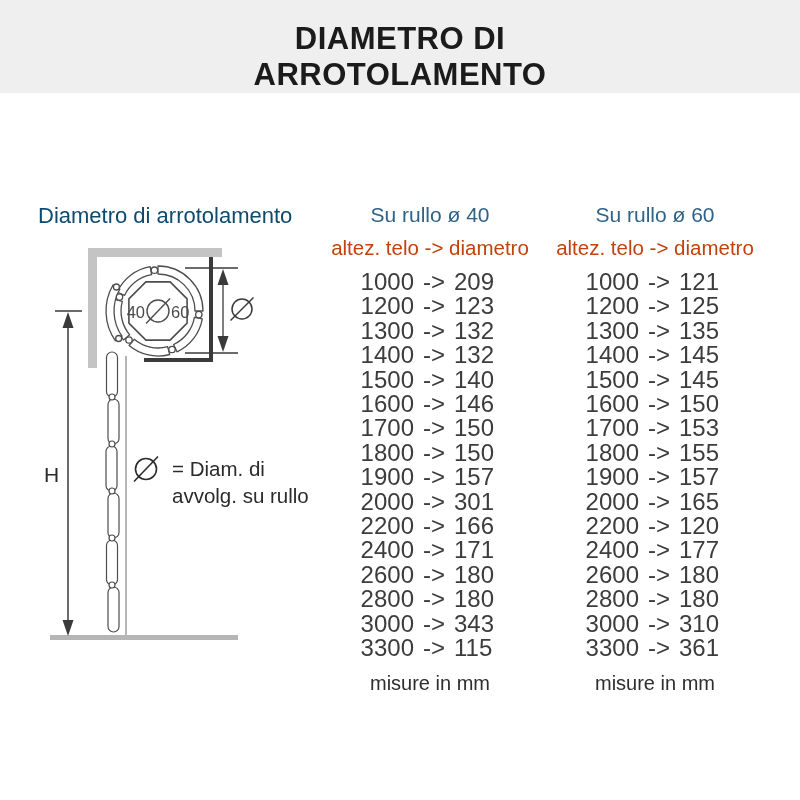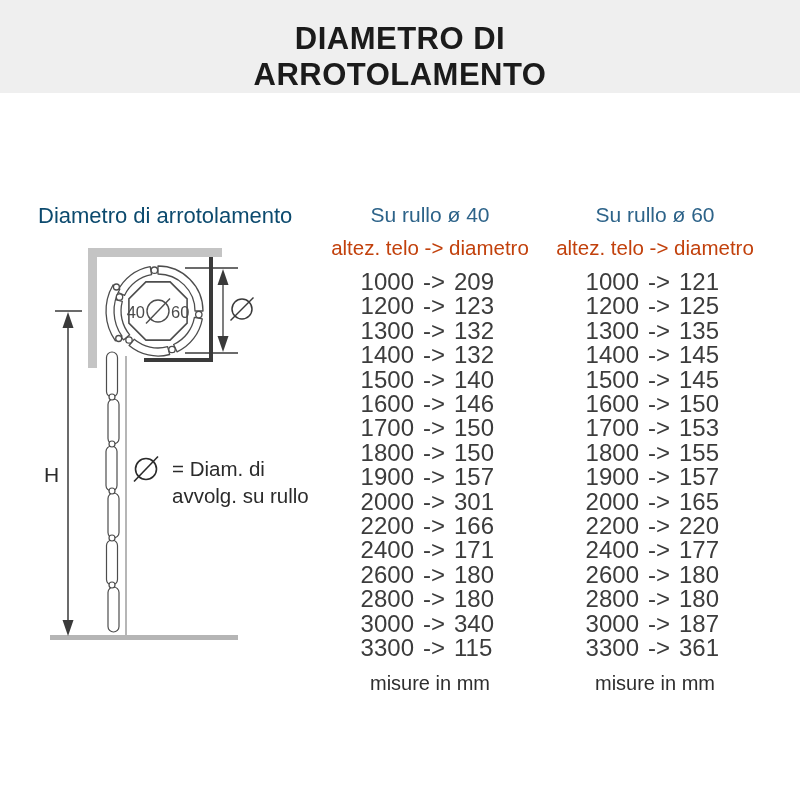--- a/index.html
+++ b/index.html
@@ -209,21 +209,21 @@
         <span class="c2">180</span>
       </div>
       <div class="row">
         <span class="c1">2800</span>
         <span class="arr">-&gt;</span>
         <span class="c2">180</span>
       </div>
       <div class="row">
         <span class="c1">3000</span>
         <span class="arr">-&gt;</span>
-        <span class="c2">340</span>
+        <span class="c2">343</span>
       </div>
       <div class="row">
         <span class="c1">3300</span>
         <span class="arr">-&gt;</span>
         <span class="c2">115</span>
       </div>
     </div>
   <div class="tbl-footer">misure in mm</div>
 </section>
 
@@ -277,41 +277,41 @@
         <span class="c2">157</span>
       </div>
       <div class="row">
         <span class="c1">2000</span>
         <span class="arr">-&gt;</span>
         <span class="c2">165</span>
       </div>
       <div class="row">
         <span class="c1">2200</span>
         <span class="arr">-&gt;</span>
-        <span class="c2">220</span>
+        <span class="c2">120</span>
       </div>
       <div class="row">
         <span class="c1">2400</span>
         <span class="arr">-&gt;</span>
         <span class="c2">177</span>
       </div>
       <div class="row">
         <span class="c1">2600</span>
         <span class="arr">-&gt;</span>
         <span class="c2">180</span>
       </div>
       <div class="row">
         <span class="c1">2800</span>
         <span class="arr">-&gt;</span>
         <span class="c2">180</span>
       </div>
       <div class="row">
         <span class="c1">3000</span>
         <span class="arr">-&gt;</span>
-        <span class="c2">187</span>
+        <span class="c2">310</span>
       </div>
       <div class="row">
         <span class="c1">3300</span>
         <span class="arr">-&gt;</span>
         <span class="c2">361</span>
       </div>
     </div>
   <div class="tbl-footer">misure in mm</div>
 </section>
 

